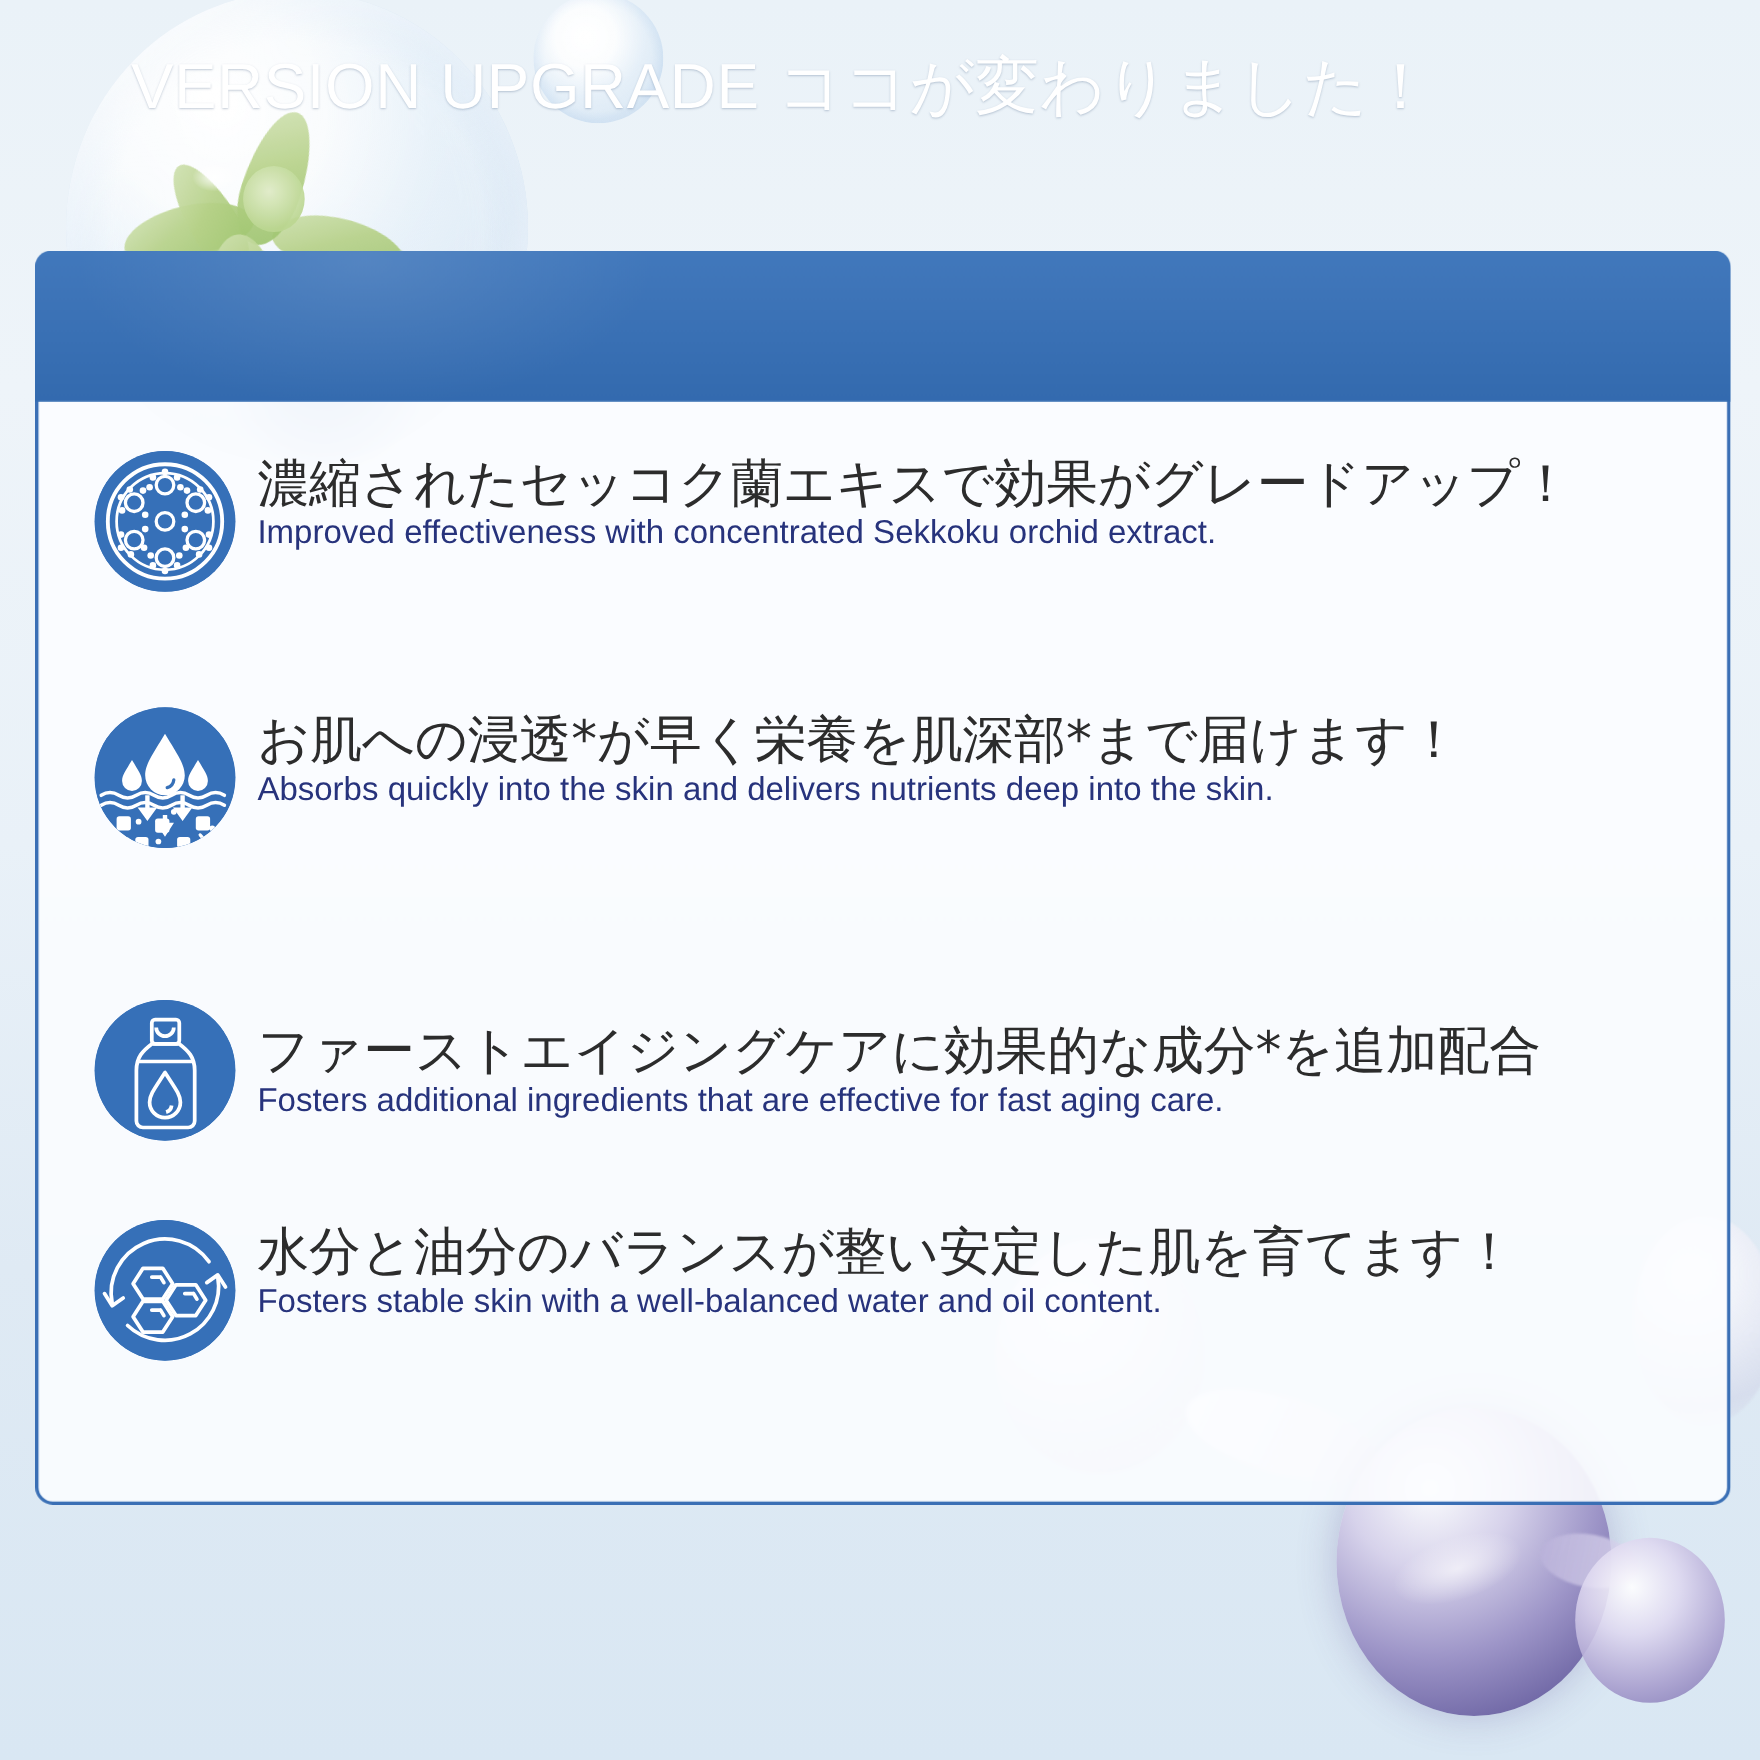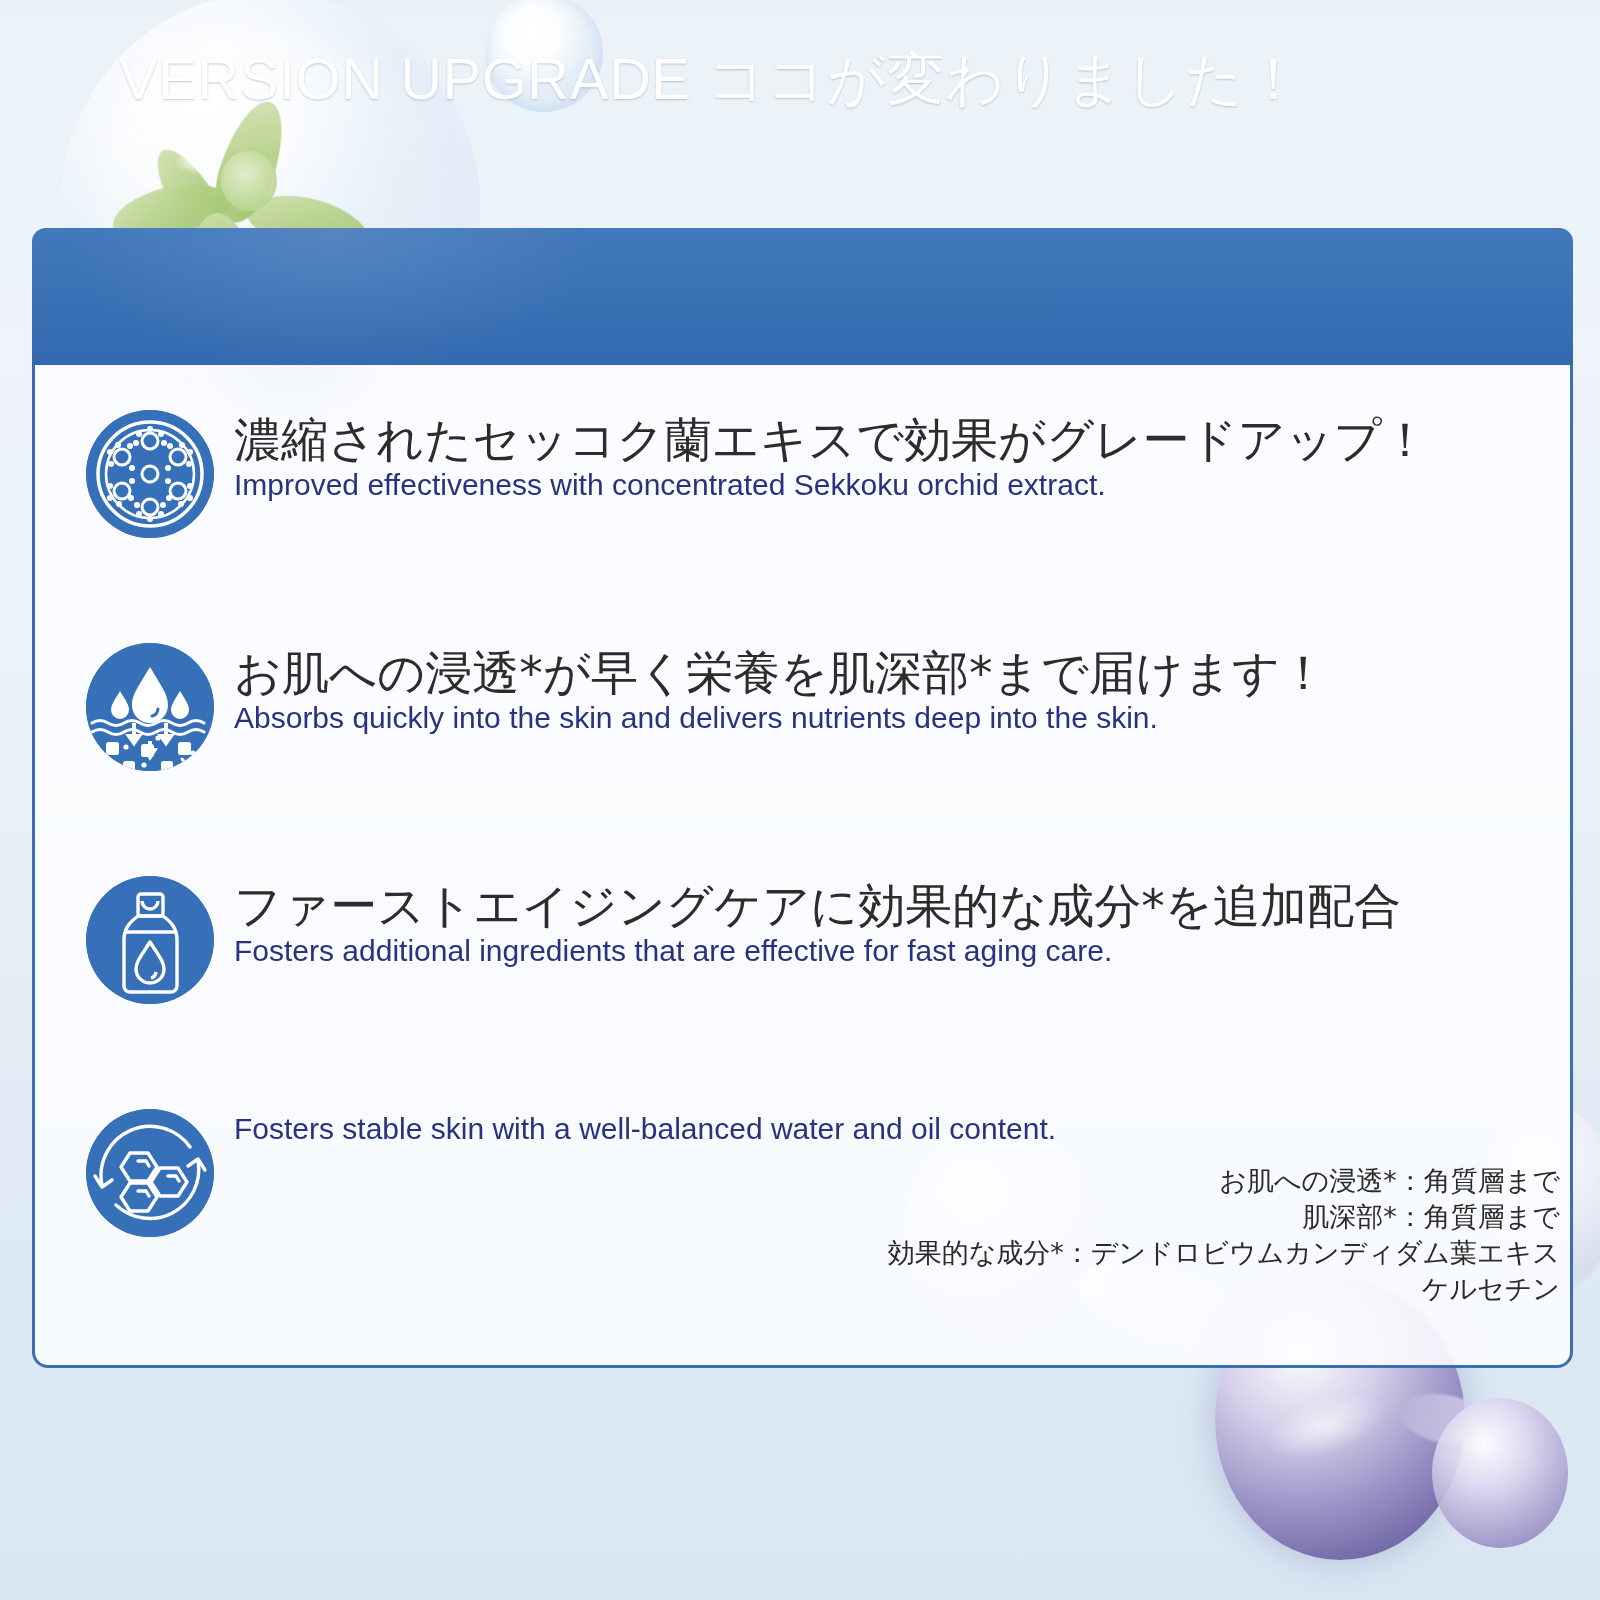--- a/index.html
+++ b/index.html
@@ -106,21 +106,21 @@
     font-size:58px;line-height:1;color:#ffffff;letter-spacing:.5px;white-space:nowrap;
     font-weight:400;
     text-shadow:0 1px 2px rgba(20,50,95,.25);
   }
 
   
   .rows{position:absolute;left:32px;top:365px;width:1299px;}
   .row{position:relative;display:flex;align-items:flex-start;padding:0 0 0 54px;margin-top:0;height:193px;}
   .row.r1{padding-top:45px;}
   .row.r2{padding-top:40px;}
-  .row.r3{padding-top:40px;}
+  .row.r3{padding-top:40px;align-items:center;}
   .row.r4{padding-top:40px;}
   .icon-wrap{flex:0 0 auto;width:128px;height:128px;margin-right:20px;}
   .icon-circle{width:128px;height:128px;border-radius:50%;background:#3670b8;display:block;}
   .row-text{flex:1 1 auto;min-width:0;padding-top:2px;}
   .ja{
     font-size:47px;line-height:1.18;color:#2c2c2c;white-space:nowrap;letter-spacing:0px;
     font-family:"DejaVu Sans","Liberation Sans",sans-serif;font-weight:400;
   }
   .en{
     font-size:30px;line-height:1.2;color:#27337c;white-space:nowrap;
@@ -299,25 +299,20 @@
             <path d="M44 44 h18 l9 14 l-9 14 h-18 l-9 -14 z"></path>
             <path d="M44 74 h18 l9 14 l-9 14 h-18 l-9 -14 z"></path>
             <path d="M74 59 h18 l9 14 l-9 14 h-18 l-9 -14 z"></path>
             <path d="M52 52 h8 M60 52 l3 5"></path>
             <path d="M52 82 h8 M60 82 l3 5"></path>
             <path d="M82 67 h8 M90 67 l3 5"></path>
           </g>
         </svg>
       </div>
       <div class="row-text">
+        <div class="ja">水分と油分のバランスが整い安定した肌を育てます！</div>
         <div class="en">Fosters stable skin with a well-balanced water and oil content.</div>
       </div>
     </div>
   </div>
 
-  <div class="notes">
-    <div>お肌への浸透*：角質層まで</div>
-    <div>肌深部*：角質層まで</div>
-    <div>効果的な成分*：デンドロビウムカンディダム葉エキス</div>
-    <div>ケルセチン</div>
-  </div>
 
 </div>
 
 </body></html>

